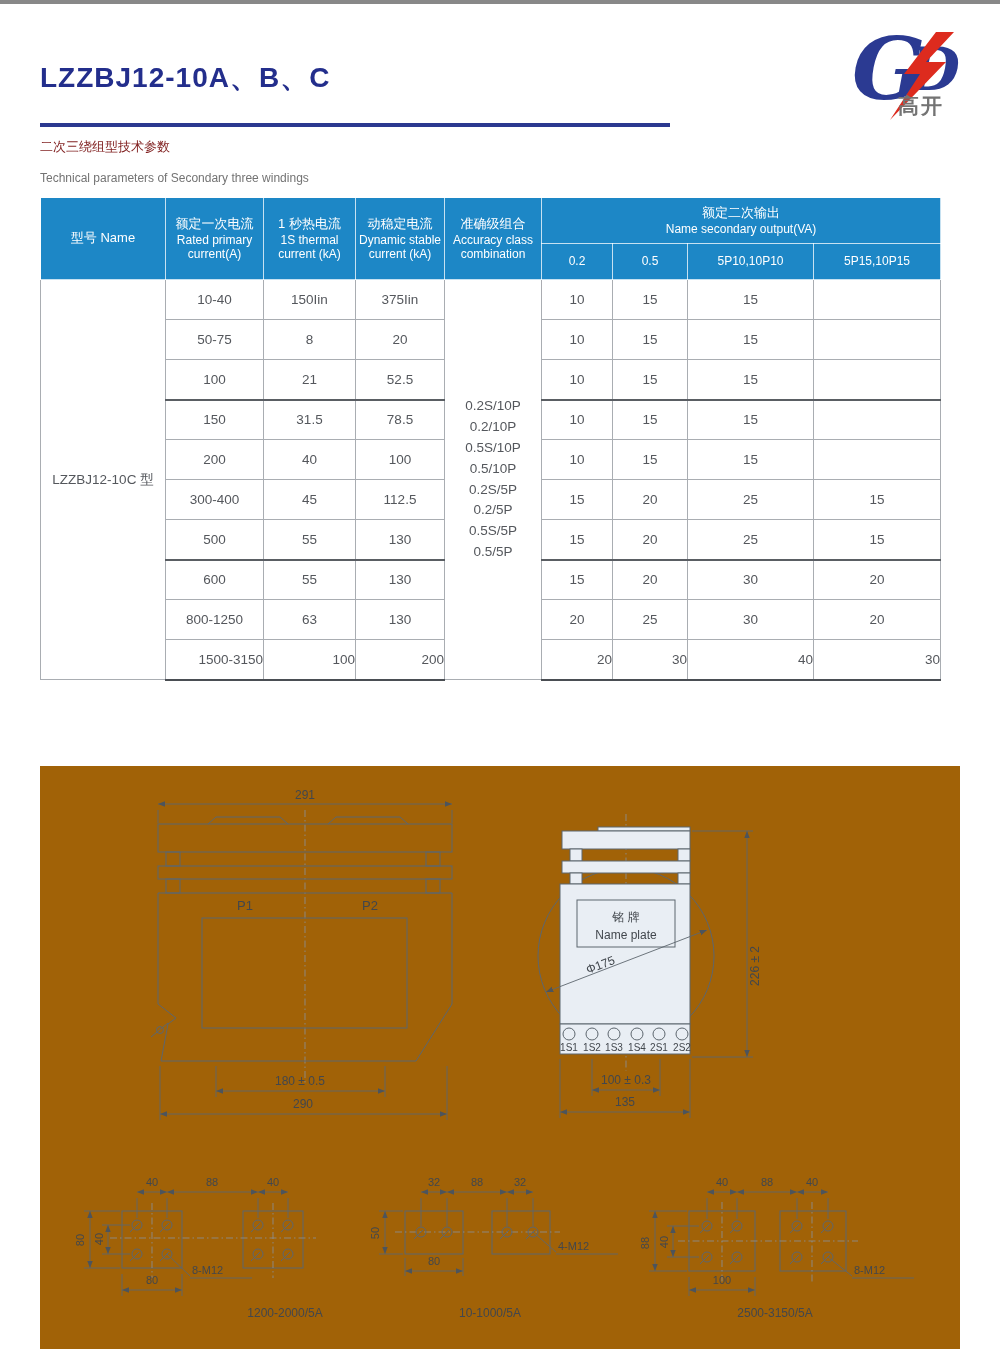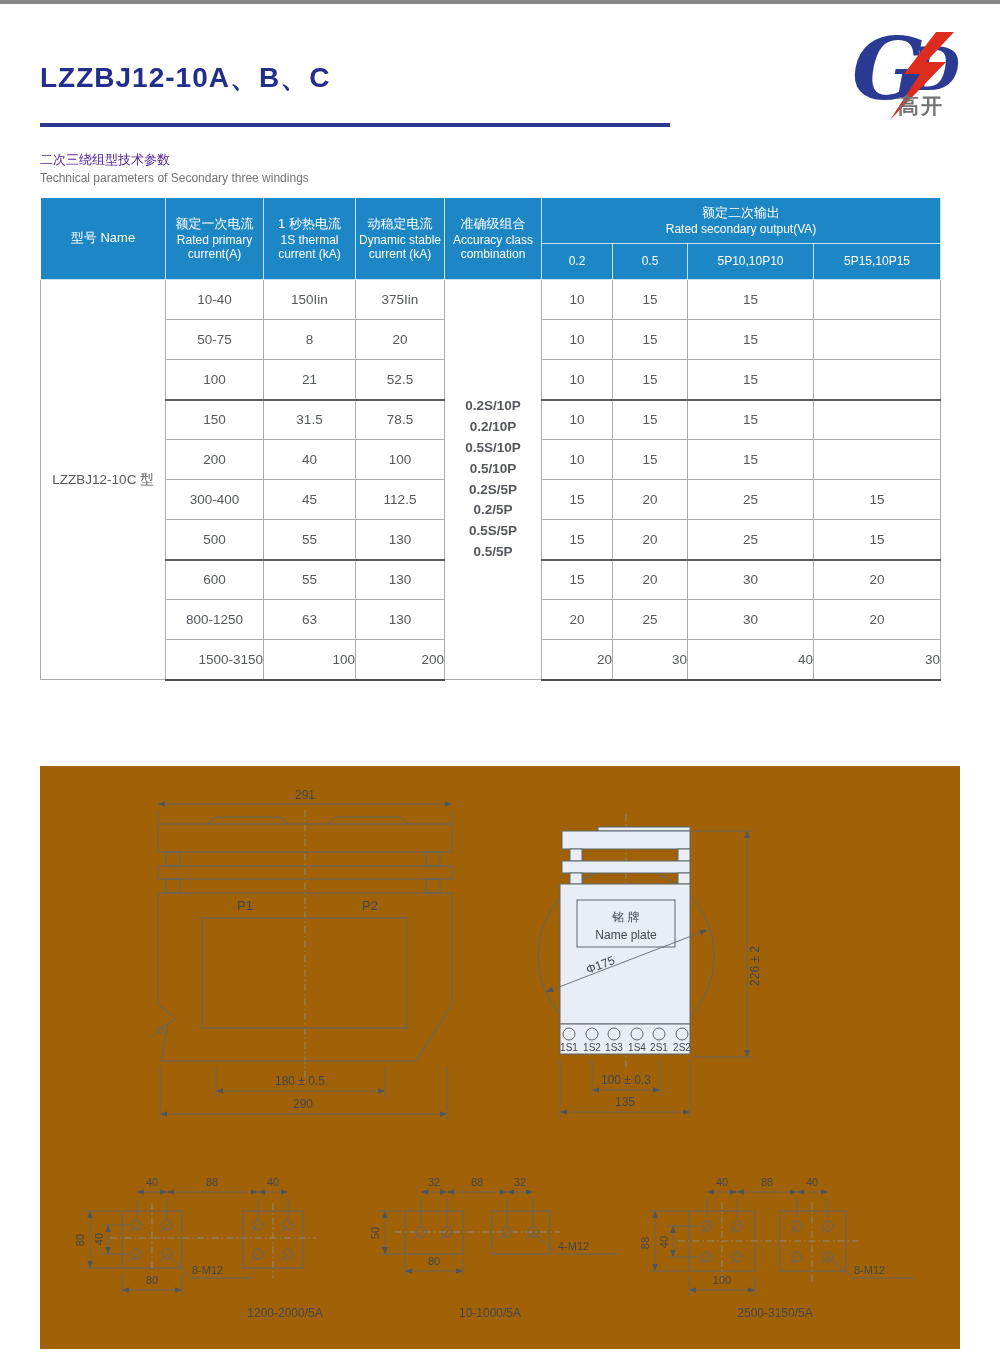--- a/index.html
+++ b/index.html
@@ -11,32 +11,32 @@
   .subtitle { position:absolute; left:40px; top:92px; font-size:21px; color:#55575a; }
   .rule { position:absolute; left:40px; top:119px; width:630px; height:4px; background:#2b3990; }
 
   
   .logo { position:absolute; left:852px; top:26px; width:130px; height:100px; }
   .lg-g { position:absolute; left:0; top:-12px; font-family:"DejaVu Serif", serif; font-style:italic; font-weight:bold; font-size:86px; color:#2b3a92; }
   .lg-d { position:absolute; left:56px; top:4px; font-family:"DejaVu Serif", serif; font-style:italic; font-weight:bold; font-size:60px; color:#2b3a92; }
   .lg-bolt { position:absolute; left:34px; top:0; }
   .lg-cn { position:absolute; left:46px; top:62px; font-size:21px; font-weight:bold; color:#737373; letter-spacing:2px; }
 
-  .intro-cn { position:absolute; left:40px; top:147px; font-size:13px; color:#4c1d95; }
+  .intro-cn { position:absolute; left:40px; top:134px; font-size:13px; color:#7f1d1d; }
   .intro-en { position:absolute; left:40px; top:167px; font-size:12px; color:#737373; }
 
   
   table.params { position:absolute; left:40px; top:193px; width:900px; border-collapse:collapse; table-layout:fixed; }
   table.params th { background:#1d87c6; color:#ffffff; font-weight:normal; border:1px solid rgba(255,255,255,.75); vertical-align:middle; text-align:center; padding:2px; }
   table.params th .cn { font-size:13px; line-height:1.3; }
   table.params th .en { font-size:12px; line-height:1.2; }
   table.params td { border:1px solid #a9adb2; color:#54575c; text-align:center; vertical-align:middle; font-size:13.5px; height:40px; background:#fff; }
   table.params tr.grp td { border-top:2px solid #5a5e63; }
   table.params tbody tr:last-child td { border-bottom:2px solid #4a4e53;text-align:right; }
-  td.acc-cell { font-size:13px; line-height:1.55;font-weight:bold; }
+  td.acc-cell { font-size:13px; line-height:1.55; }
   .hr1 { height:46px; } .hr2 { height:36px; }
 
   .outline-title { position:absolute; left:40px; top:720px; font-size:18px; color:#2e3a96; font-weight:normal; }
 
   .panel { position:absolute; left:40px; top:762px; width:920px; height:583px; background:#a16207; }
 
   svg .ln { fill:none; stroke:#5d666e; stroke-width:1; }
   svg .bg { fill:#e9eef4; stroke:#5d666e; stroke-width:1; }
   svg .cl { fill:none; stroke:#8a939c; stroke-width:0.8; stroke-dasharray:7 3 1.5 3; }
   svg .dm { fill:none; stroke:#5d666e; stroke-width:0.9; }
@@ -93,21 +93,21 @@
         <th rowspan="2">
             <div class="cn">动稳定电流</div>
             <div class="en">Dynamic stable current (kA)</div>
           </th>
         <th rowspan="2">
             <div class="cn">准确级组合</div>
             <div class="en">Accuracy class combination</div>
           </th>
         <th colspan="4">
             <div class="cn">额定二次输出</div>
-            <div class="en">Rated secondary output(VA)</div>
+            <div class="en">Name secondary output(VA)</div>
           </th>
       </tr>
       <tr class="hr2">
         <th>
             <div class="en">0.2</div>
           </th>
         <th>
             <div class="en">0.5</div>
           </th>
         <th>

